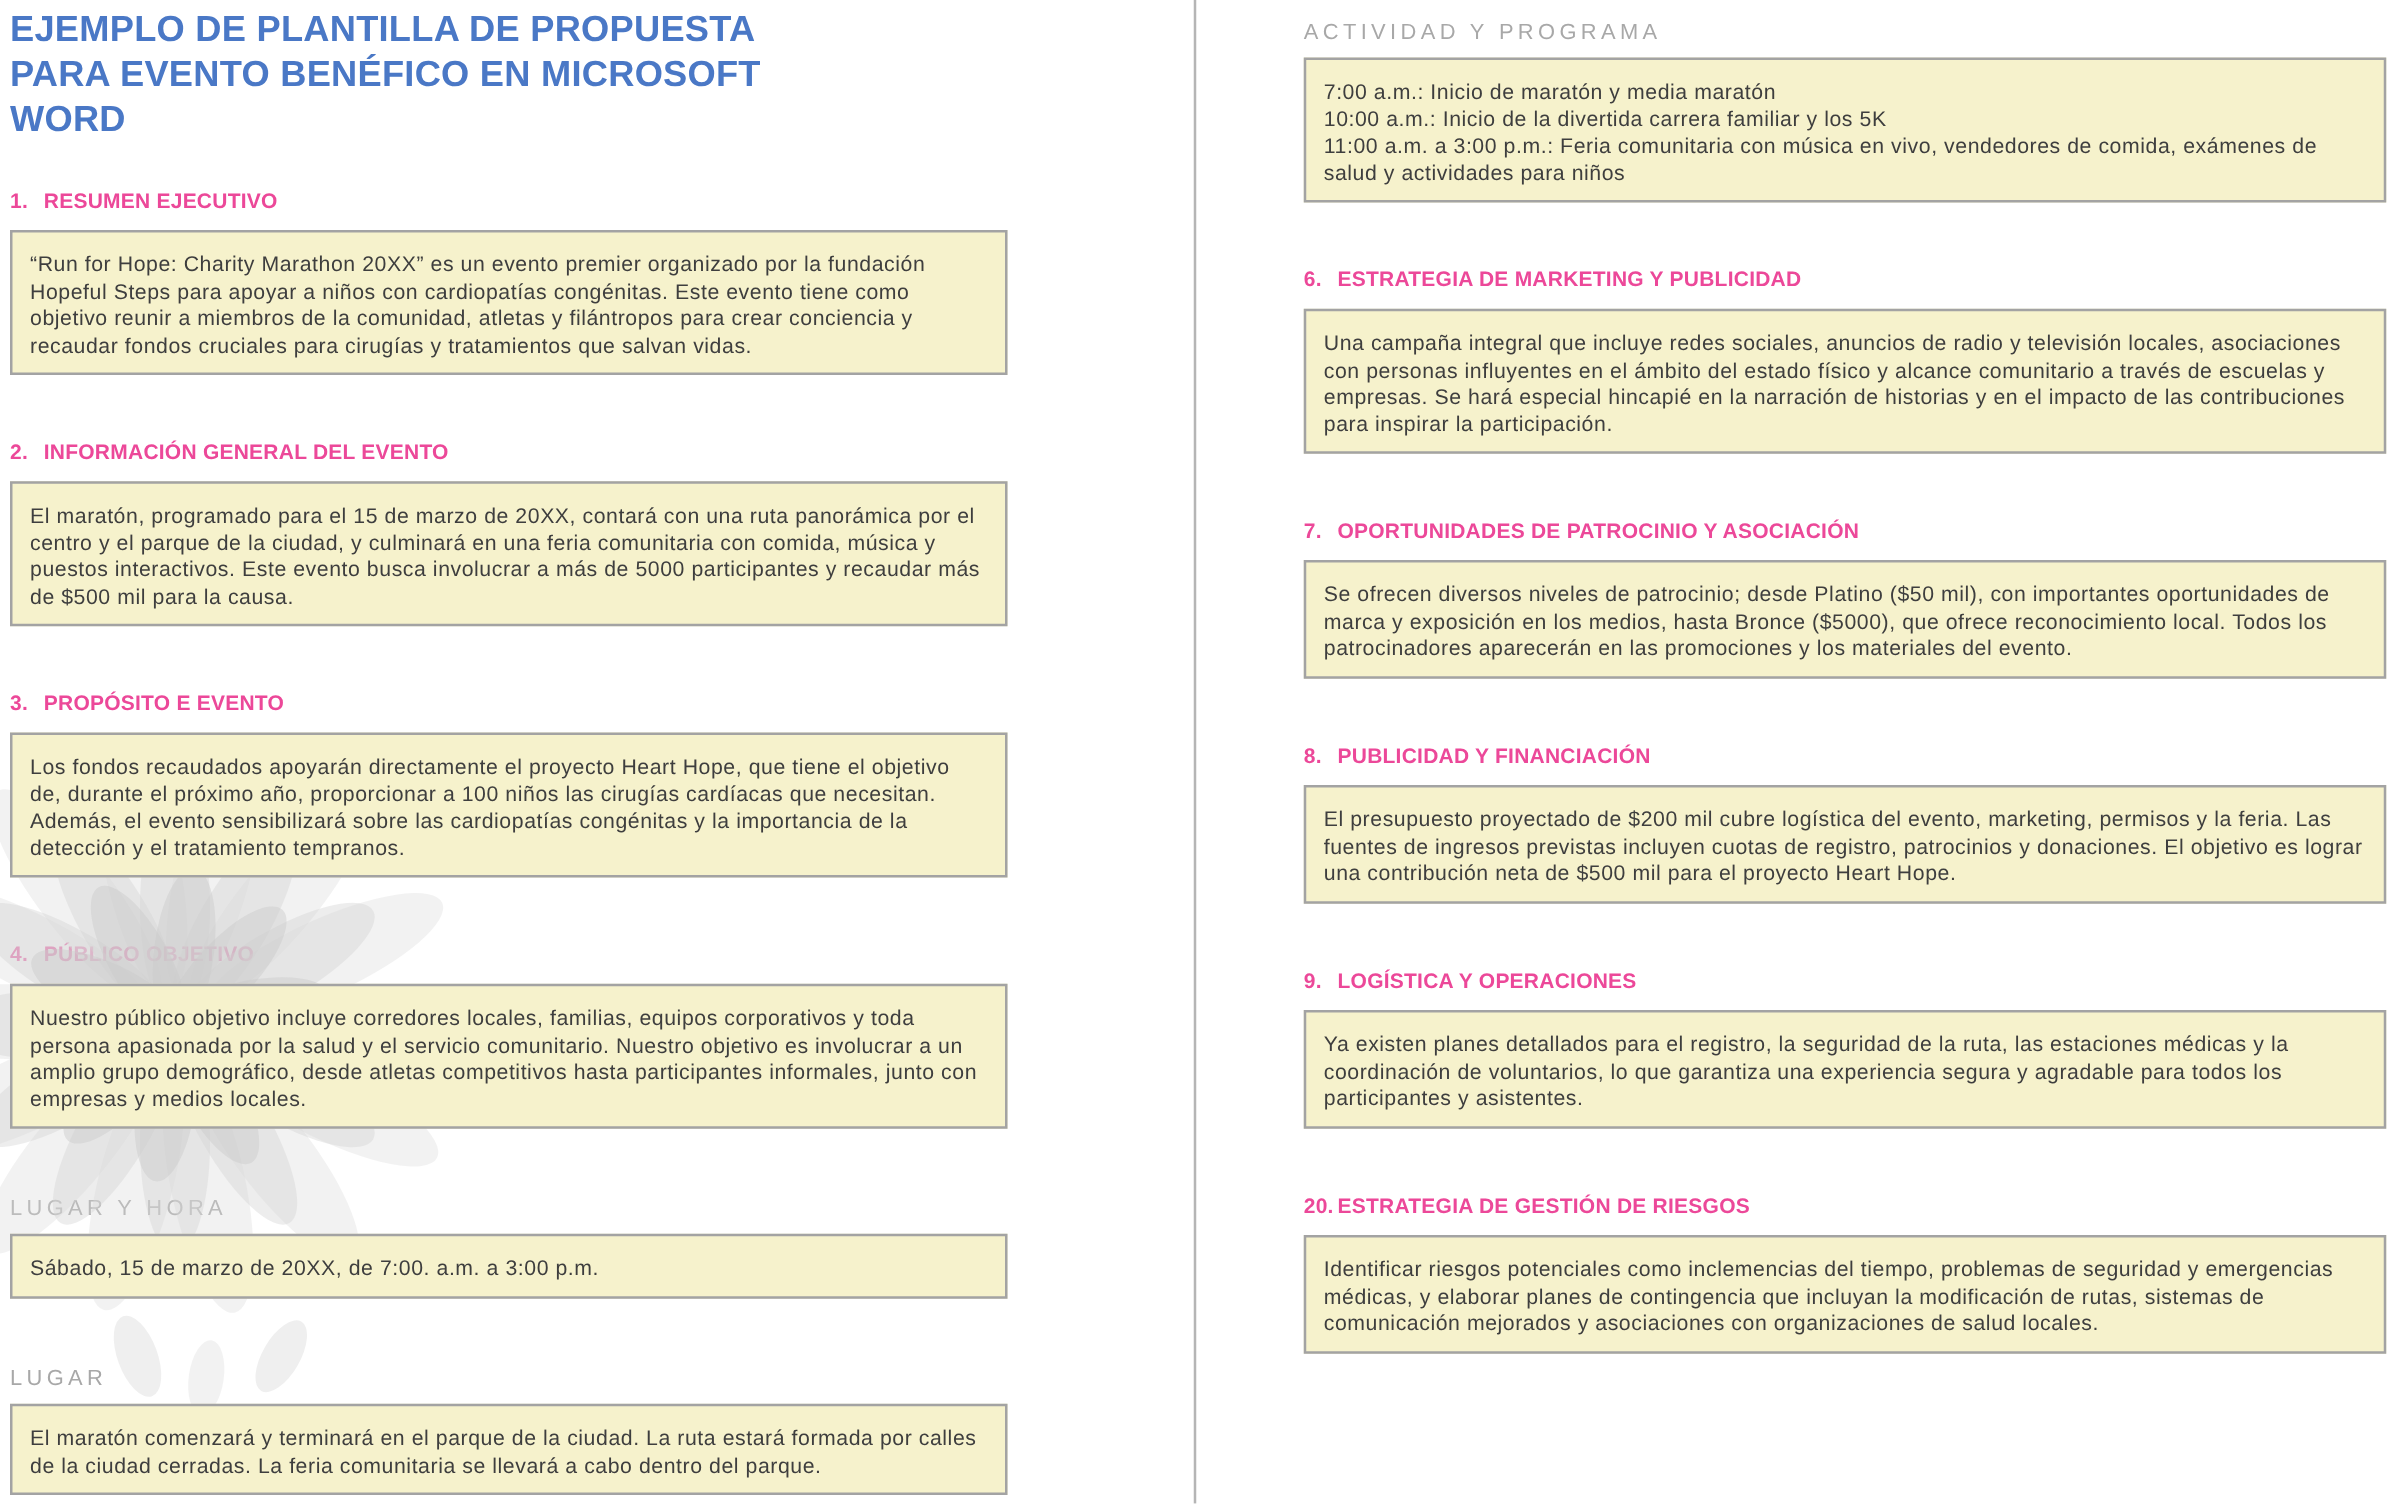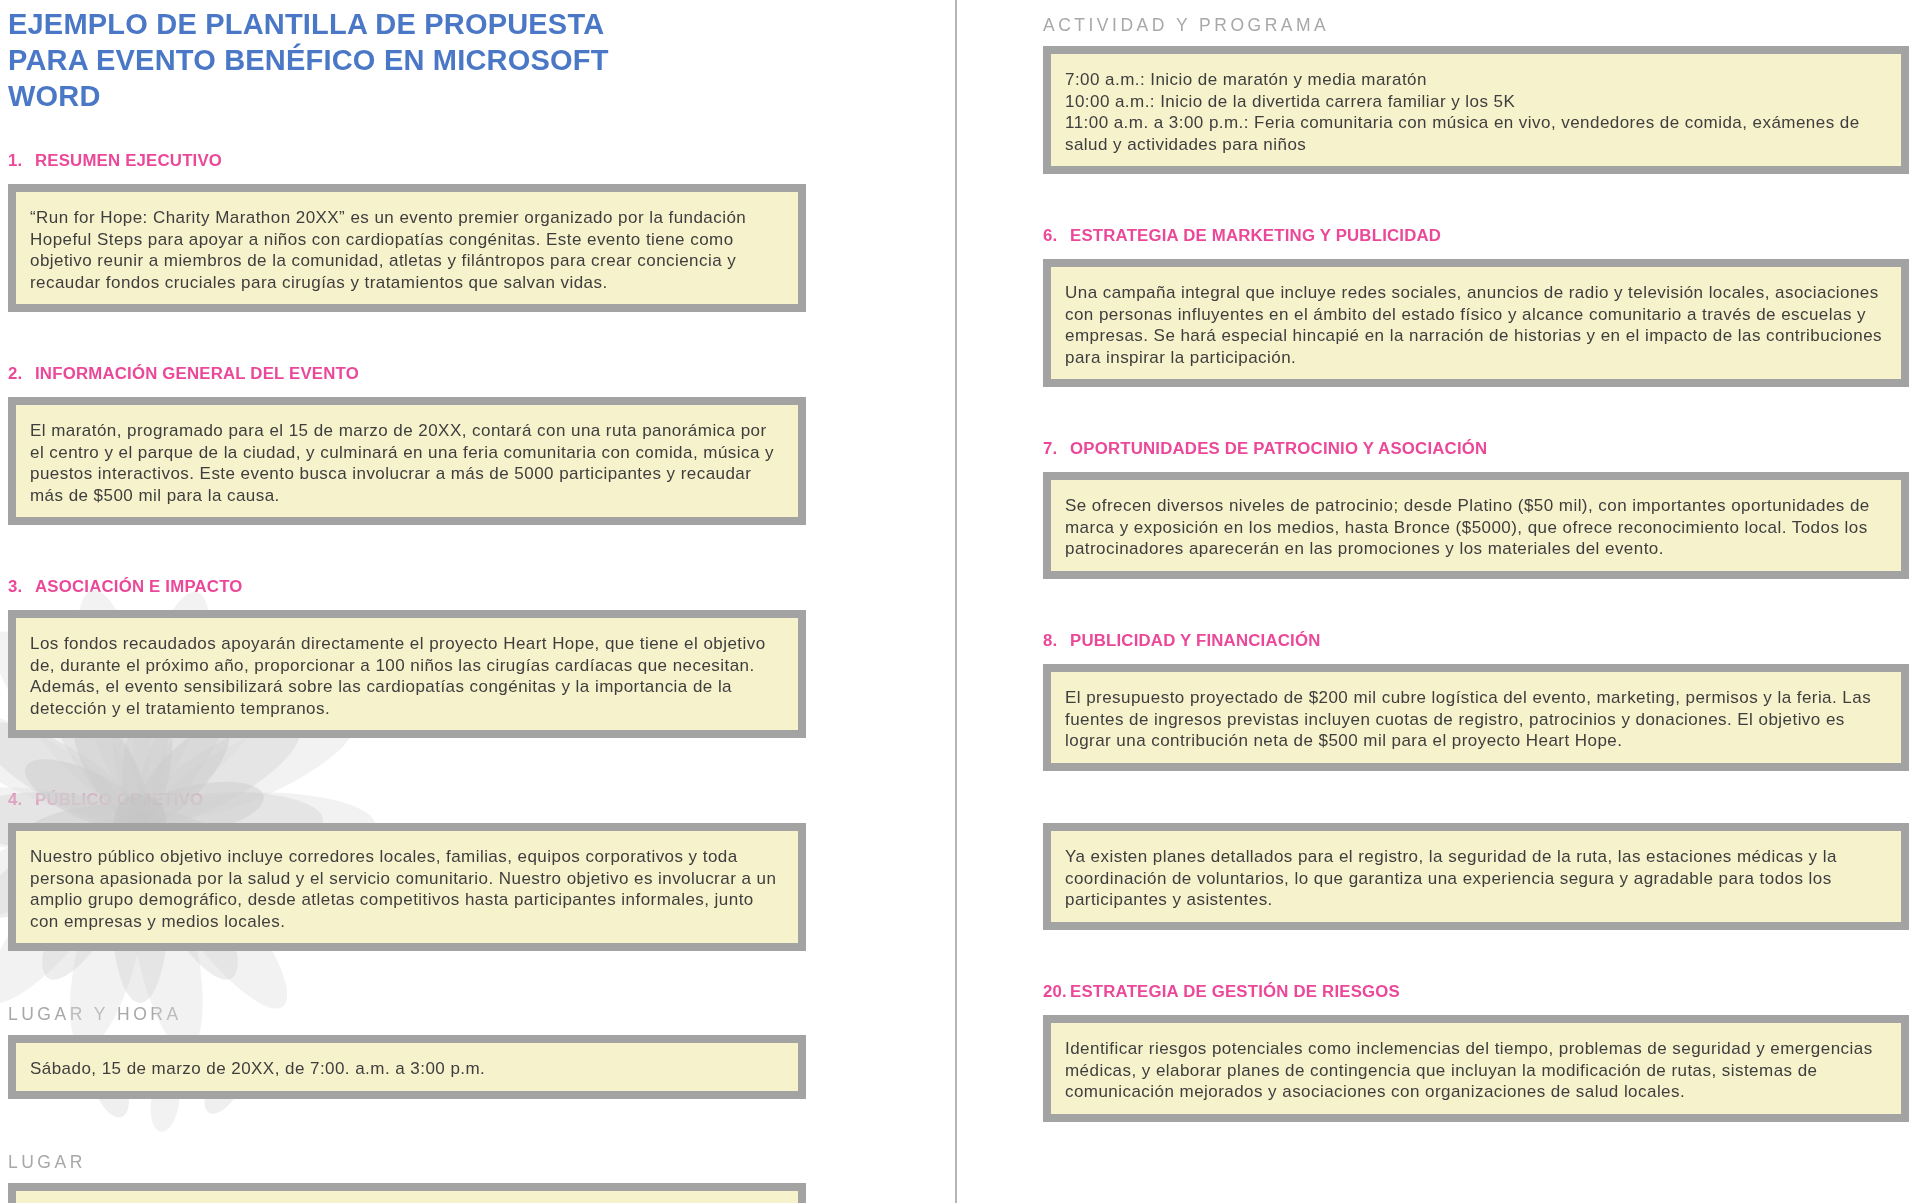--- a/index.html
+++ b/index.html
@@ -25,21 +25,21 @@
   .sec-h .num{display:inline-block;min-width:27px;}
   .first-h{margin-top:37px;}
 
   .sub-h{
     font-size:17.5px;font-weight:400;color:#a8a8a8;line-height:22px;
     letter-spacing:3.5px;margin:14px 0 10px 0;position:relative;z-index:1;
   }
   .col-right .first-sub{}
 
   .box{
-    background:#f6f2cc;border:8px solid #a3a3a3;
+    background:#f6f2cc;border:2px solid #a3a3a3;
     padding:15px 16px 11px 14px;margin:0 0 52px 0;
     position:relative;z-index:3;
   }
   .box p{
     margin:0;font-size:17px;line-height:21.5px;letter-spacing:0.45px;
     color:#3e3e3e;
   }
   .p1{min-height:22px;}
   .p2{min-height:43px;}
   .p3{min-height:65px;}
@@ -122,21 +122,21 @@
       <div class="sec-h">
         <span class="num">2.</span><span>INFORMACIÓN GENERAL DEL EVENTO</span>
       </div>
       <div class="box">
         <p class="p4">El maratón, programado para el 15 de marzo de 20XX, contará con una ruta panorámica por el centro y el parque de la ciudad, y culminará en una feria comunitaria con comida, música y puestos interactivos. Este evento busca involucrar a más de 5000 participantes y recaudar más de $500 mil para la causa.</p>
       </div>
     </div>
 
     <div class="section">
       <div class="sec-h">
-        <span class="num">3.</span><span>ASOCIACIÓN E IMPACTO</span>
+        <span class="num">3.</span><span>PROPÓSITO E EVENTO</span>
       </div>
       <div class="box">
         <p class="p4">Los fondos recaudados apoyarán directamente el proyecto Heart Hope, que tiene el objetivo de, durante el próximo año, proporcionar a 100 niños las cirugías cardíacas que necesitan. Además, el evento sensibilizará sobre las cardiopatías congénitas y la importancia de la detección y el tratamiento tempranos.</p>
       </div>
     </div>
 
     <div class="section">
       <div class="sec-h">
         <span class="num">4.</span><span>PÚBLICO OBJETIVO</span>
       </div>
@@ -192,20 +192,23 @@
     <div class="section">
       <div class="sec-h">
         <span class="num">8.</span><span>PUBLICIDAD Y FINANCIACIÓN</span>
       </div>
       <div class="box">
         <p class="p3">El presupuesto proyectado de $200 mil cubre logística del evento, marketing, permisos y la feria. Las fuentes de ingresos previstas incluyen cuotas de registro, patrocinios y donaciones. El objetivo es lograr una contribución neta de $500 mil para el proyecto Heart Hope.</p>
       </div>
     </div>
 
     <div class="section">
+      <div class="sec-h">
+        <span class="num">9.</span><span>LOGÍSTICA Y OPERACIONES</span>
+      </div>
       <div class="box">
         <p class="p3">Ya existen planes detallados para el registro, la seguridad de la ruta, las estaciones médicas y la coordinación de voluntarios, lo que garantiza una experiencia segura y agradable para todos los participantes y asistentes.</p>
       </div>
     </div>
 
     <div class="section">
       <div class="sec-h">
         <span class="num">20.</span><span>ESTRATEGIA DE GESTIÓN DE RIESGOS</span>
       </div>
       <div class="box">

